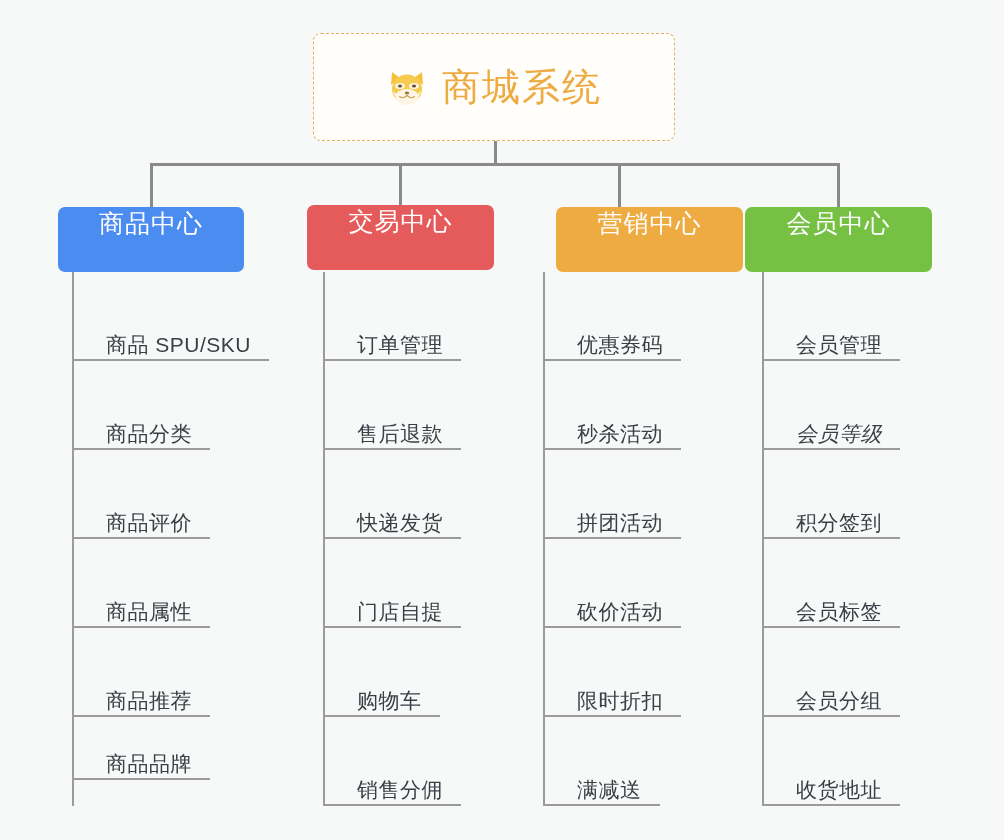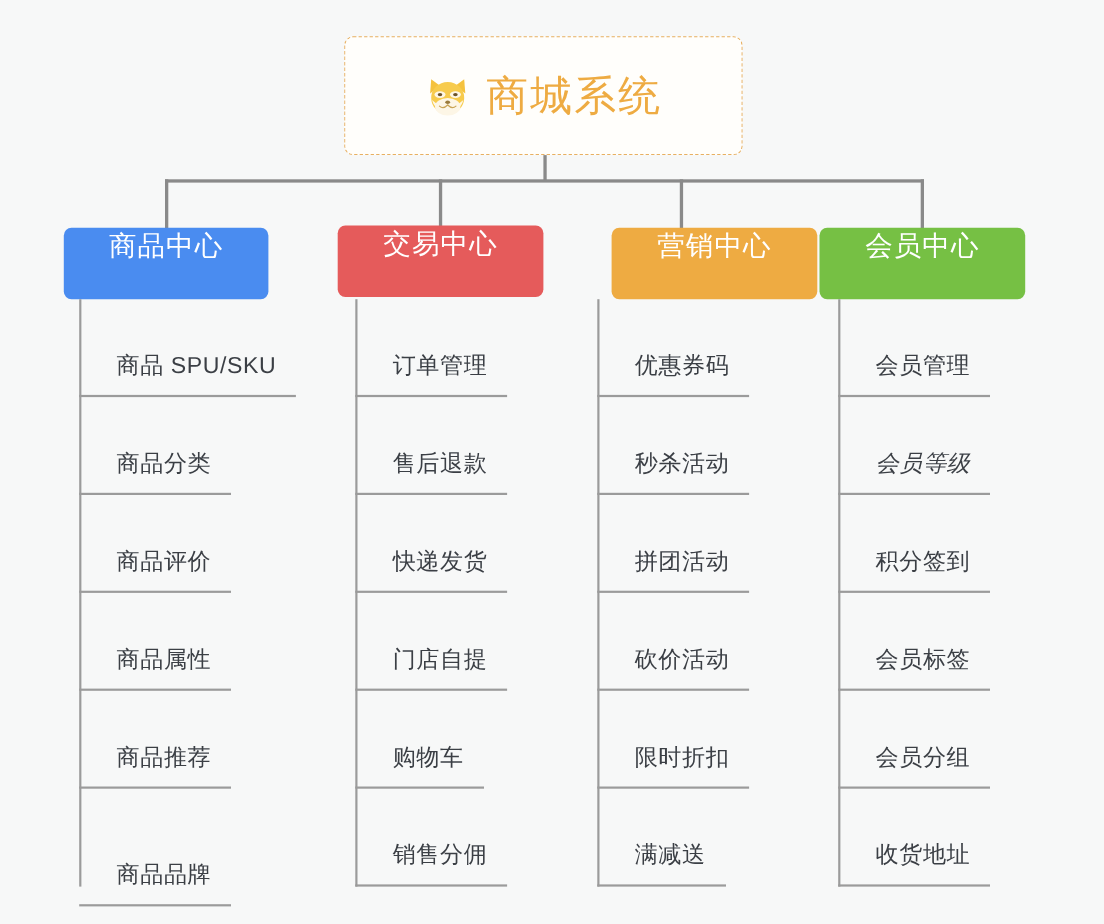--- a/index.html
+++ b/index.html
@@ -88,21 +88,21 @@
   .leaf {
     position: absolute;
     left: 0;
     height: 89px;
     box-sizing: border-box;
     display: flex;
     align-items: flex-end;
     border-bottom: 2px solid #9b9b9b;
     padding-left: 34px;
     padding-right: 18px;
-    padding-bottom: 15px;
+    padding-bottom: 3px;
   }
   .leaf-label {
     font-size: 21px;
     color: #3b3f45;
     white-space: nowrap;
     line-height: 1.1;
     letter-spacing: 0.5px;
   }
 </style>
 </head>
@@ -167,21 +167,21 @@
     </div>
     <div class="leaf" style="top:178px;">
       <span class="leaf-label">商品评价</span>
     </div>
     <div class="leaf" style="top:267px;">
       <span class="leaf-label">商品属性</span>
     </div>
     <div class="leaf" style="top:356px;">
       <span class="leaf-label">商品推荐</span>
     </div>
-    <div class="leaf" style="top:463px;text-align:center;">
+    <div class="leaf" style="top:419px;text-align:center;">
       <span class="leaf-label">商品品牌</span>
     </div>
   </div>
 
   <div class="branch" style="left:323px;">
     <div class="spine" style="height:534px;"></div>
     <div class="leaf" style="top:0px;">
       <span class="leaf-label">订单管理</span>
     </div>
     <div class="leaf" style="top:89px;">

